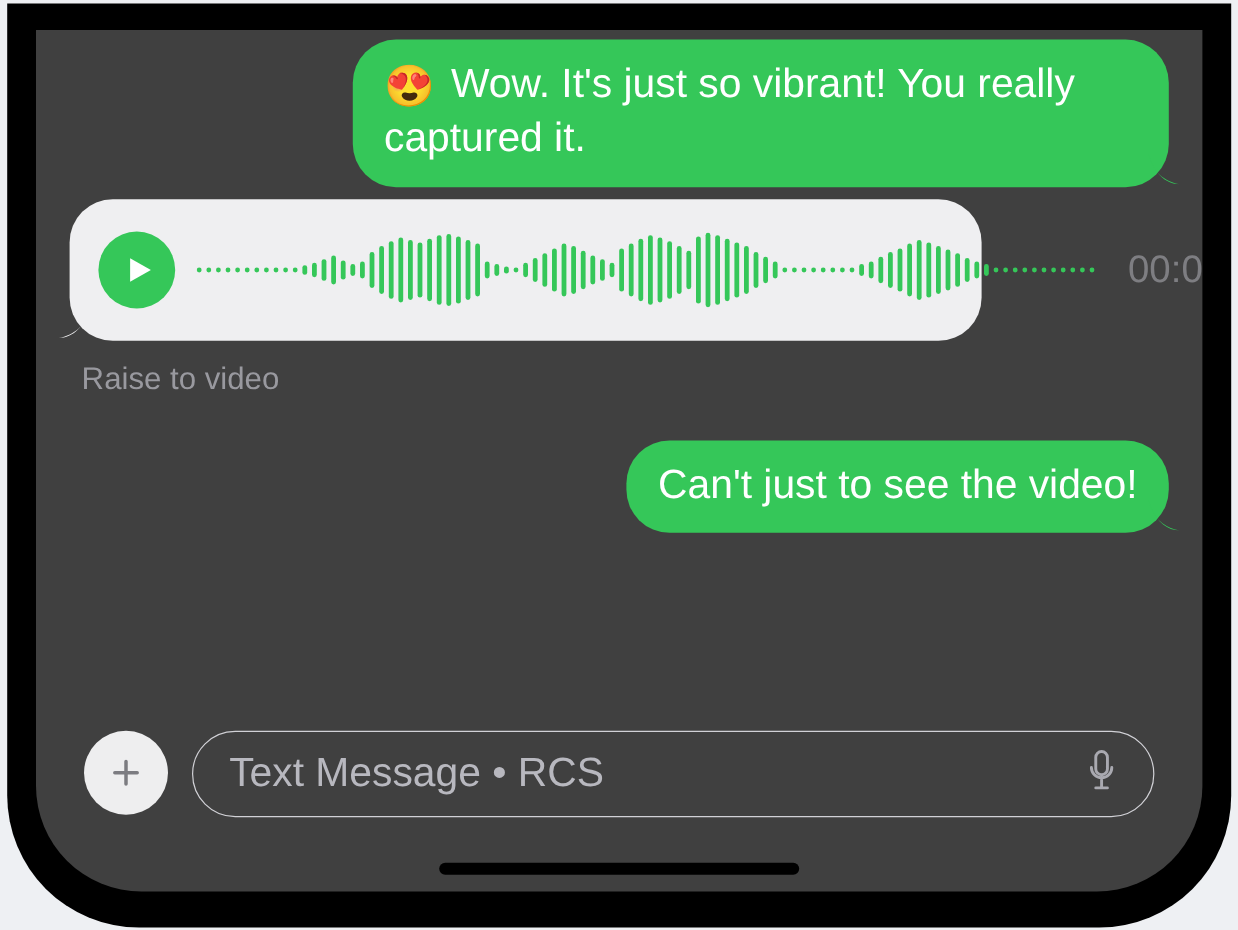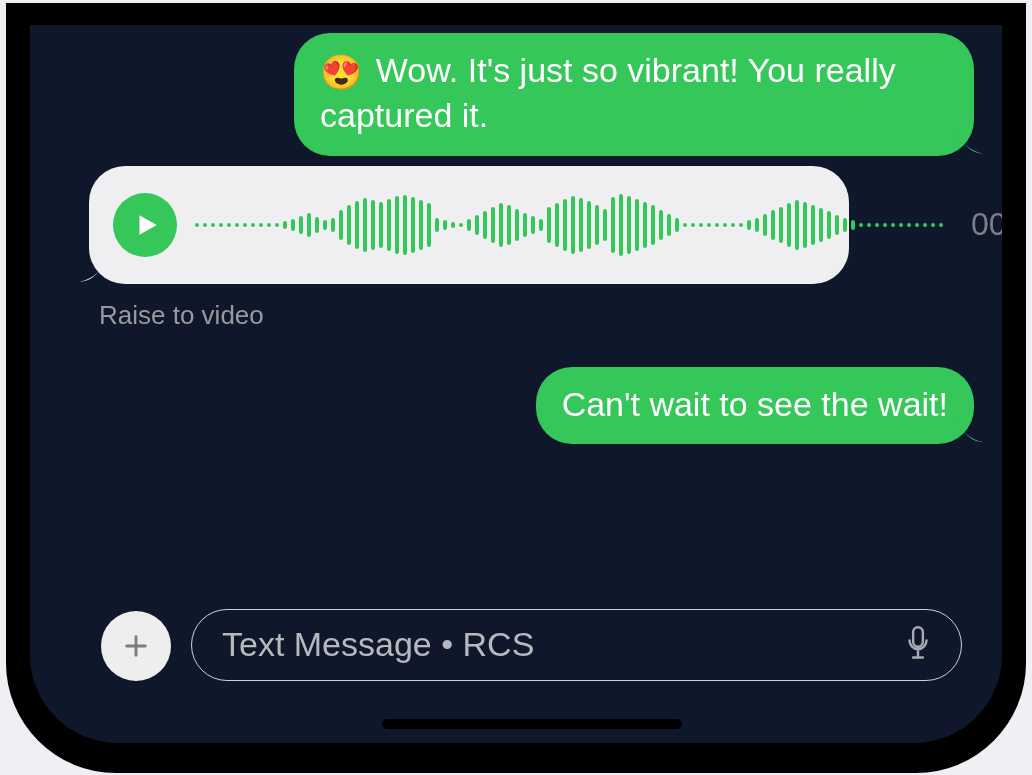--- a/index.html
+++ b/index.html
@@ -16,27 +16,26 @@
       width: 1020px;
       height: 770px;
       background: #000;
       border-radius: 0 0 110px 110px;
       padding: 22px 24px 30px 24px;
       position: relative;
     }
     .screen {
       width: 100%;
       height: 100%;
-      background: #0f172a;
+      background: #404040;
       border-radius: 0 0 88px 88px;
       display: flex;
       flex-direction: column;
       position: relative;
       overflow: hidden;
-      padding-left: 31px;
     }
     .messages-area {
       flex: 1 1 auto;
       padding: 8px 28px 0 28px;
       display: flex;
       flex-direction: column;
     }
 
     .msg-row { display: flex; margin-bottom: 10px; }
     .msg-row.sent { justify-content: flex-end; }
@@ -118,21 +117,21 @@
       font-size: 26px;
       color: #99999f;
       margin: 6px 0 36px 10px;
     }
     .delivered-row { display: flex; justify-content: flex-end; margin: 6px 10px 24px 0; }
     .delivered-text { font-size: 24px; color: #99999f; }
 
     .composer-bar {
       flex: 0 0 auto;
       display: flex;
-      align-items: flex-end;
+      align-items: flex-start;
       padding: 12px 40px 8px 40px;
       gap: 20px;
     }
     .plus-btn {
       width: 70px; height: 70px;
       border-radius: 50%;
       background: #eeeeef;
       display: flex; align-items: center; justify-content: center;
     }
     .plus-btn svg { width: 28px; height: 28px; stroke: #7c7c81; stroke-width: 2.5; fill:none; stroke-linecap: round; }
@@ -276,21 +275,21 @@
               <div class="wf-mark wf-dot"></div>
               <div class="wf-mark wf-dot"></div>
             </div>
           <div class="audio-time">00:05</div>
         </div>
       </div>
       <div class="hint-text">Raise to video</div>
 
       <div class="msg-row sent">
         <div class="bubble sent">
-          <span>Can't wait to see the wait!</span>
+          <span>Can't just to see the video!</span>
         </div>
       </div>
 
     </div>
 
     <div class="composer-bar">
       <div class="plus-btn">
         <svg viewBox="0 0 24 24">
             <path d="M12 4 V20 M4 12 H20"></path>
           </svg>

